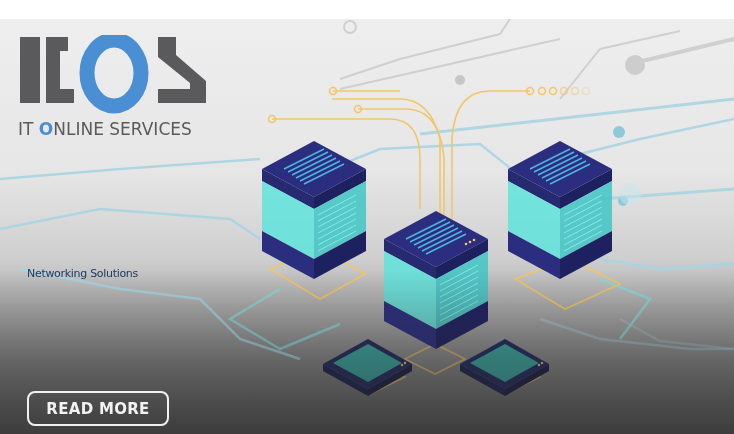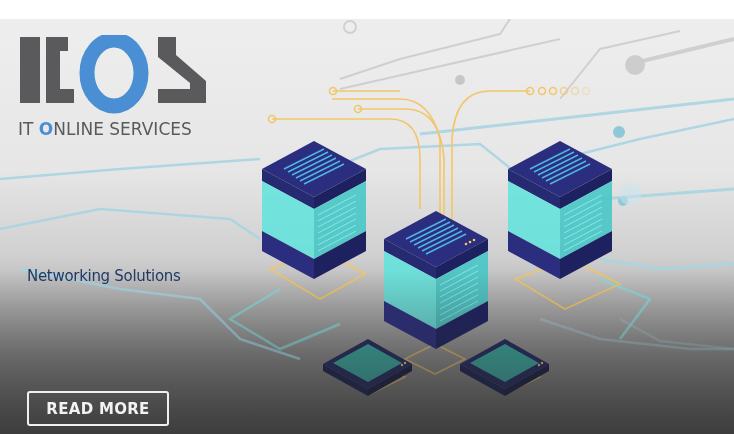--- a/index.html
+++ b/index.html
@@ -14,26 +14,26 @@
     position: absolute; left: 0; top: 0; width: 734px; height: 434px; pointer-events: none;
     background: linear-gradient(180deg, rgba(0,0,0,0) 0%, rgba(0,0,0,0) 58%, rgba(40,40,40,0.35) 78%, rgba(40,40,40,0.65) 100%);
   }
   .logo { position: absolute; left: 18px; top: 16px; width: 195px; height: 110px; }
   .logo-sub {
     position: absolute; left: 18px; top: 100px; font-family: "DejaVu Sans", sans-serif;
     font-size: 17px; color: #5a5a5c; letter-spacing: 0px; white-space: nowrap;
   }
   .logo-sub .o { color: #4a8fd4; font-weight: bold; }
   .title {
-    position: absolute; left: 27px; top: 248px; font-size: 15px; color: #1f3a66;
+    position: absolute; left: 27px; top: 248px; font-size: 11px; color: #1f3a66;
     white-space: nowrap; letter-spacing: -0.3px;
   }
   .btn {
     position: absolute; left: 27px; top: 372px; width: 138px; height: 31px;
-    border: 2px solid #f0f0f0; border-radius: 3px; box-sizing: content-box;
+    border: 2px solid #f0f0f0; border-radius: 8px; box-sizing: content-box;
     display: flex; align-items: center; justify-content: center;
     color: #f2f2f2; font-weight: bold; font-size: 15px; letter-spacing: 0.3px; cursor: pointer;
     background: transparent;
   }
 </style>
 </head>
 <body>
 
 <div class="banner">
 

